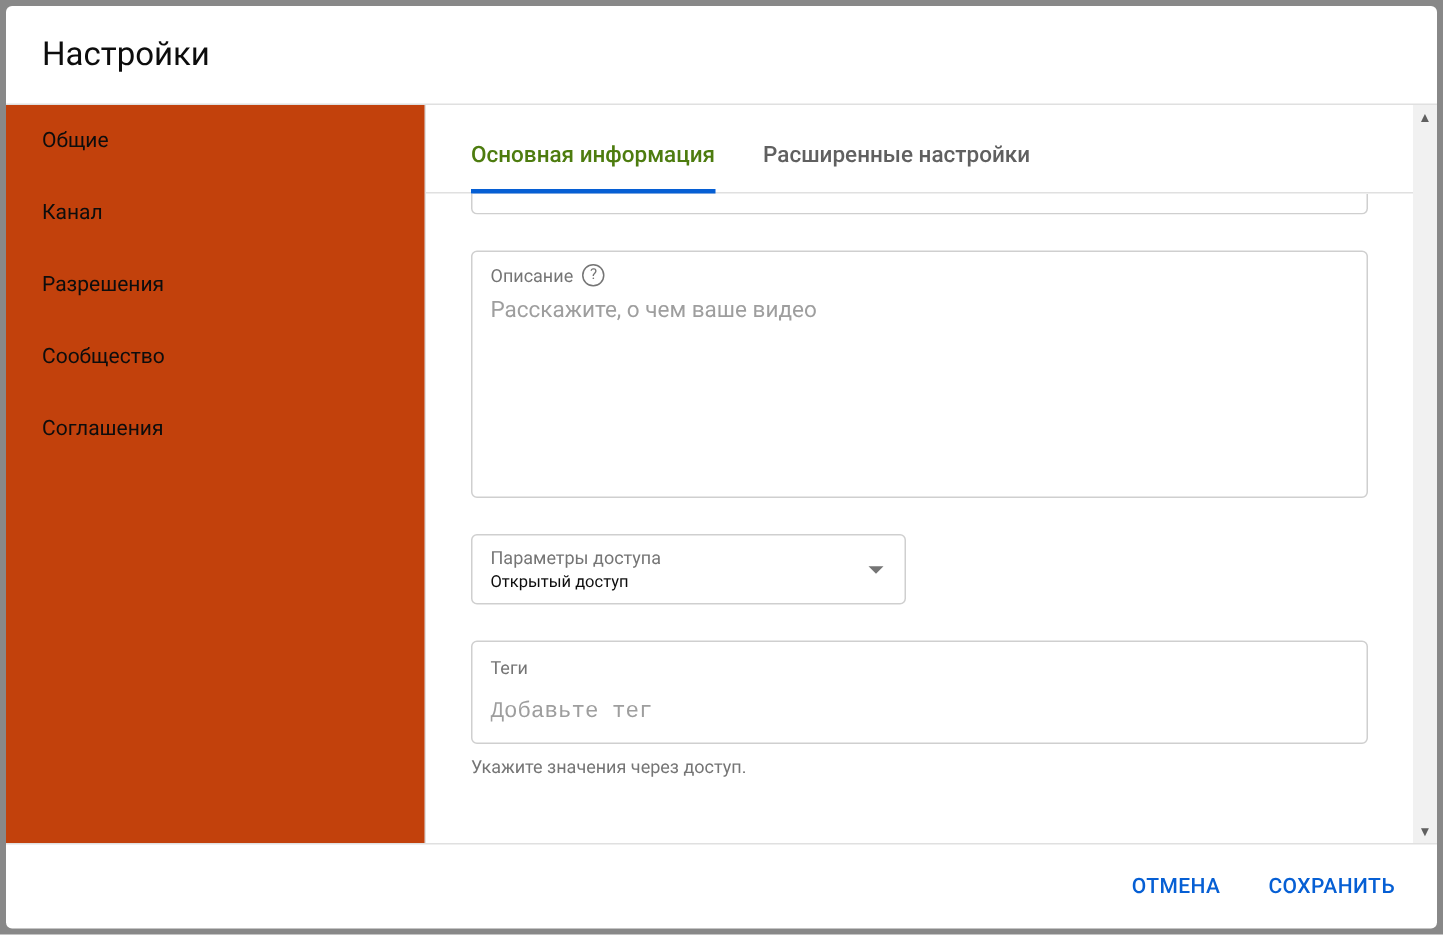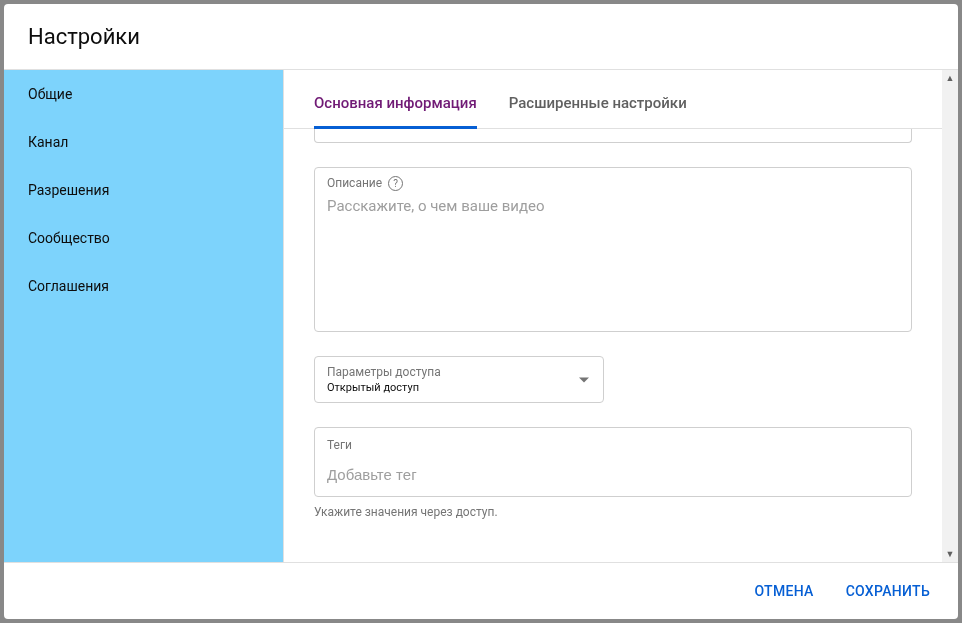--- a/index.html
+++ b/index.html
@@ -32,21 +32,21 @@
     .body {
       flex: 1;
       display: flex;
       overflow: hidden;
       position: relative;
     }
     .sidebar {
       width: 280px;
       border-right: 1px solid #e0e0e0;
       overflow-y: auto;
-      background: #7dd3fc;
+      background: #c2410c;
     }
     .sidebar-item {
       padding: 16px 24px;
       font-size: 14px;
       color: #0d0d0d;
       cursor: pointer;
     }
     .sidebar-item.selected {
       background: #f1f1f1;
     }
@@ -88,21 +88,21 @@
     .tab {
       padding: 24px 0 14px 0;
       font-size: 15px;
       font-weight: 500;
       color: #606060;
       cursor: pointer;
       border-bottom: 3px solid transparent;
       margin-bottom: -1px;
     }
     .tab.active {
-      color: #701a75;
+      color: #4d7c0f;
       border-bottom-color: #065fd4;
     }
     .content {
       flex: 1;
       overflow-y: auto;
       padding: 0 30px 20px 30px;
       margin-right: 16px;
     }
     .top-field {
       border: 1px solid #cfcfcf;
@@ -114,20 +114,21 @@
     .field-box {
       border: 1px solid #cfcfcf;
       border-radius: 4px;
       padding: 8px 12px 10px 12px;
       position: relative;
     }
     .field-label {
       font-size: 12px;
       color: #757575;
       display: flex;
+      align-items: center;
       gap: 6px;
     }
     .help-icon {
       width: 15px; height: 15px;
       border: 1.5px solid #757575;
       border-radius: 50%;
       display: inline-flex;
       align-items: center;
       justify-content: center;
       font-size: 10px;
@@ -181,21 +182,21 @@
       padding: 10px 12px 12px 12px;
     }
     .tags-label {
       font-size: 12px;
       color: #757575;
     }
     .tags-input {
       width: 100%;
       border: none;
       outline: none;
-      font-family: Liberation Sans, sans-serif;
+      font-family: Liberation Mono, monospace;
       font-size: 15px;
       margin-top: 14px;
       color: #0d0d0d;
     }
     .tags-input::placeholder { color: #9e9e9e; }
     .helper-text {
       font-size: 12px;
       color: #757575;
       margin-top: 8px;
     }

